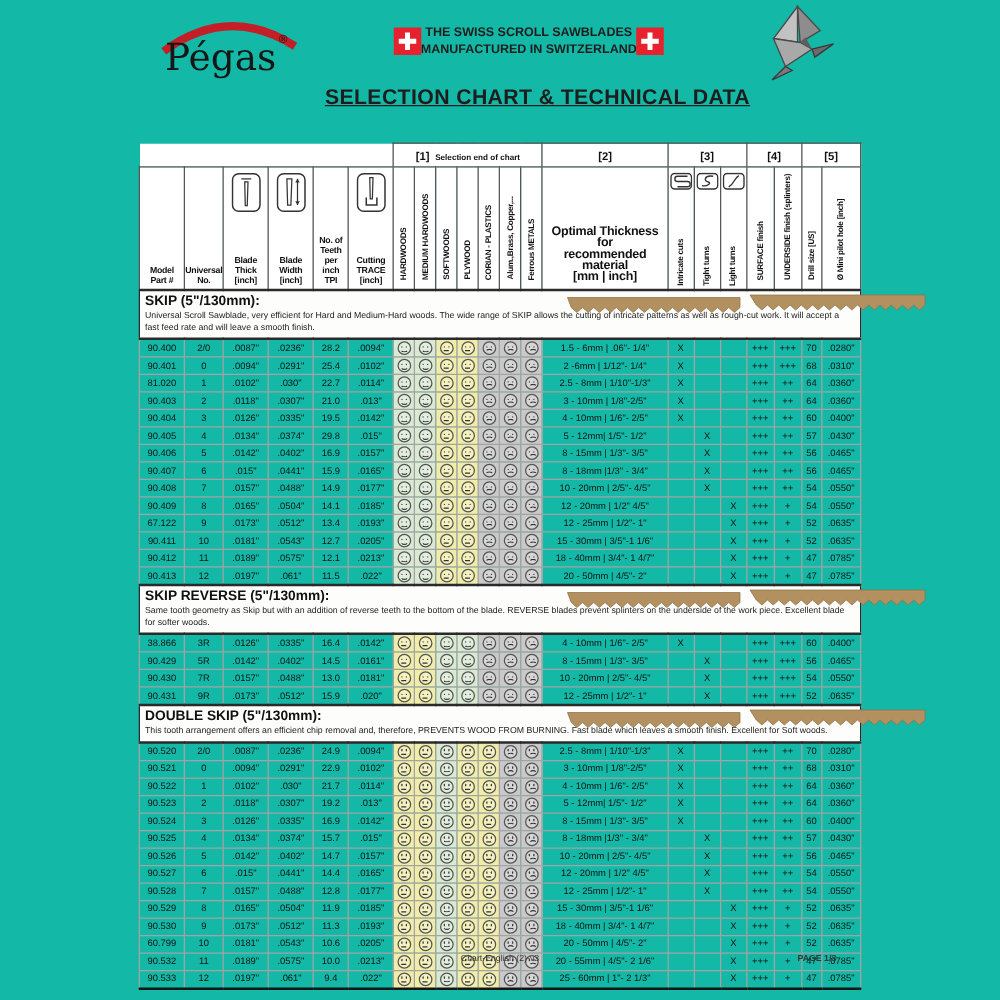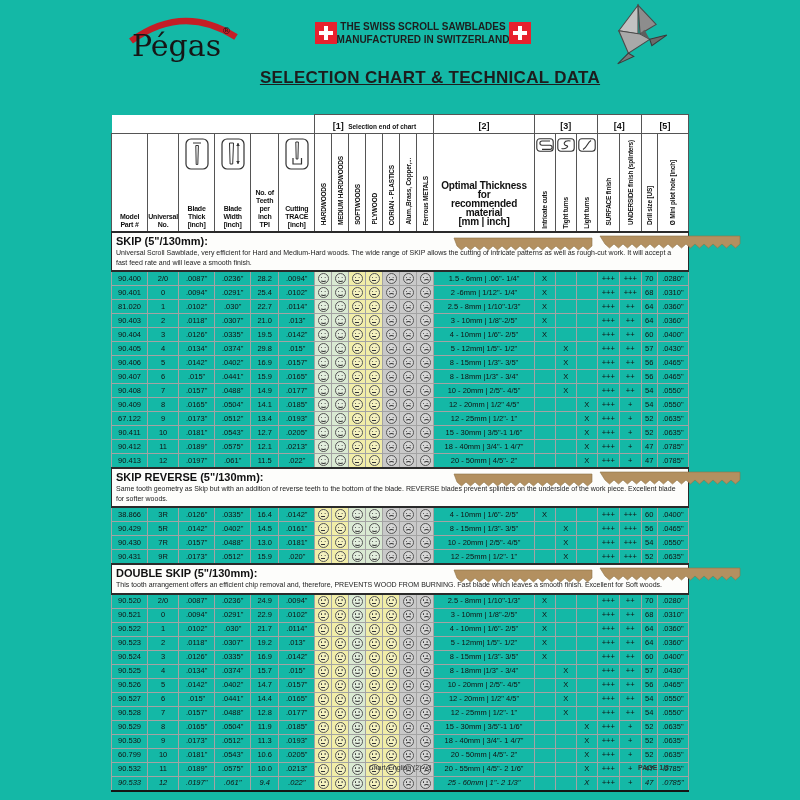--- a/index.html
+++ b/index.html
@@ -25,21 +25,21 @@
   .btxt{font-size:6.5px;font-weight:bold;}
   .hrow th{border:1.2px solid #555;height:97px;vertical-align:bottom;background:#fff;}
   .hflex{height:95px;display:flex;flex-direction:column;align-items:center;justify-content:flex-end;}
   .hicon{margin-top:2px;margin-bottom:auto;}
   .hlabel{font-size:7px;font-weight:bold;line-height:8px;text-align:center;white-space:pre-line;padding-bottom:2px;letter-spacing:-.2px;}
   .vflex{height:95px;display:flex;flex-direction:column;align-items:center;}
   .ticon{margin-top:2px;}
   .vtext{writing-mode:vertical-rl;transform:rotate(180deg);font-size:6.5px;white-space:nowrap;
          margin-top:auto;padding-top:2px;letter-spacing:-.2px;}
   .drow td{border:1px solid #a3a3a3;height:13px;font-size:7.5px;text-align:center;vertical-align:middle;line-height:1;}
-  #table-body tr:last-child td{border-bottom:2.5px solid #151515;font-style:italic;}
+  #table-body tr:last-child td{border-bottom:2.5px solid #151515;}
   .band-cell{border:1.5px solid #2a2a2a;border-top-width:2px;border-bottom-width:2px;background:#fdfdfb;}
   .band{position:relative;padding:2px 4px 3px 4px;}
   .band-title{font-size:11px;font-weight:bold;color:#101010;}
   .band-desc{font-size:7px;line-height:9.5px;color:#222;margin-top:1px;}
   .blade{position:absolute;top:1px;right:-54px;}
   
   .f-smile{background:#d9e9d2;}
   .f-neutral{background:#f1eda8;}
   .f-frown{background:#c9c9c9;}
   .face{display:inline-block;width:9px;height:9px;border:1px solid #555;border-radius:50%;position:relative;vertical-align:middle;background:rgba(255,255,255,.25);}

